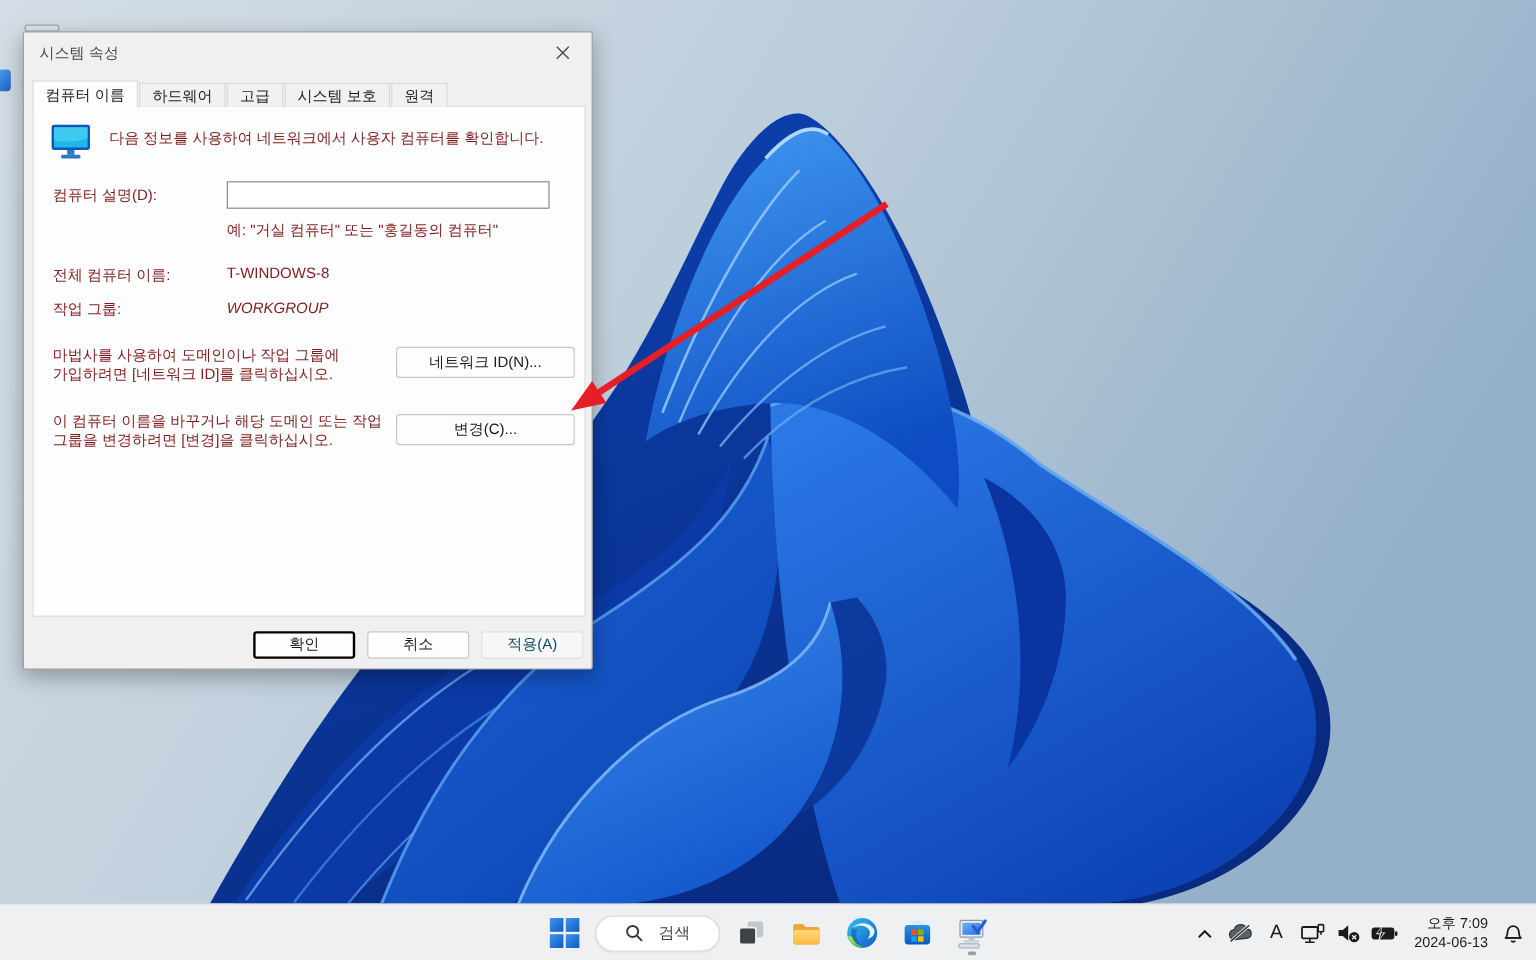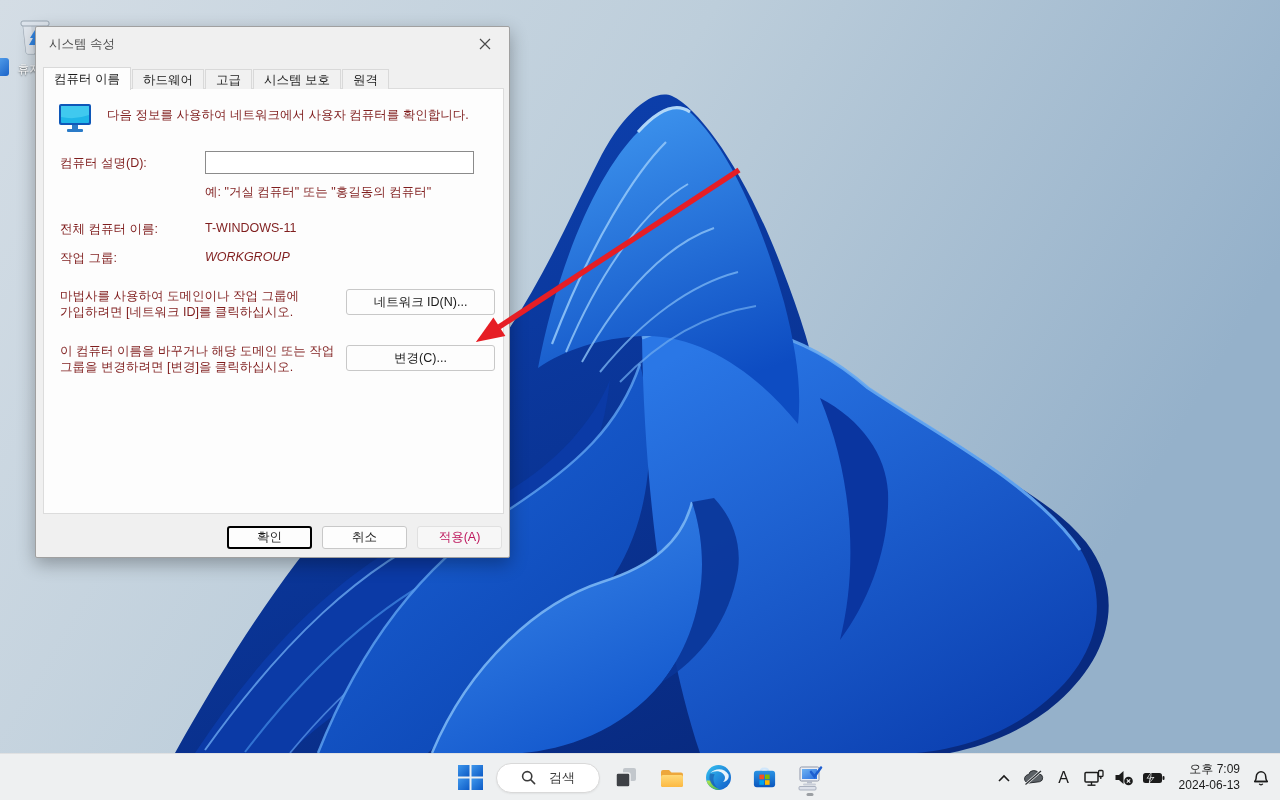--- a/index.html
+++ b/index.html
@@ -12,21 +12,21 @@
   .watermark { position:absolute; left:497px; top:384px; font-size:30px; font-weight:bold;
     letter-spacing:1px; color:rgba(232,239,248,0.55); white-space:nowrap; z-index:1; }
 
   
   .deskicon { position:absolute; left:12px; top:16px; width:46px; text-align:center; z-index:1; }
   .deskicon .lbl { margin-top:2px; font-size:11.5px; color:#fff; text-shadow:0 1px 2px rgba(0,0,0,.65); }
   .icon-fragment { position:absolute; left:0px; top:58px; width:9px; height:18px;
     background:linear-gradient(135deg,#4e9ae8,#1b63c8); border-radius:0 3px 3px 0; z-index:1; }
 
   
-  .dialog { position:absolute; left:35px; top:26px; width:475px; height:532px; background:#f0f0f0;
+  .dialog { position:absolute; left:19px; top:26px; width:475px; height:532px; background:#f0f0f0;
     border:1px solid #a0a0a0; border-radius:2px; box-shadow:0 6px 18px rgba(0,0,0,.3); z-index:5; }
   .titlebar { position:absolute; left:0; top:0; right:0; height:32px; }
   .titlebar .ttl { position:absolute; left:13px; top:9px; font-size:12.5px; color:#4a4a4a; }
   .closebtn { position:absolute; right:9px; top:5px; width:30px; height:24px; display:flex;
     align-items:center; justify-content:center; }
 
   .tabs { position:absolute; left:7px; top:39px; height:23px; display:flex; align-items:flex-end; z-index:3; }
   .tab { font-size:12.5px; color:#1a1a1a; padding:0 10px; height:20px; line-height:20px;
     border:1px solid #d9d9d9; border-bottom:none; background:#f1f1f1; margin-right:1px; }
   .tab.active { height:23px; line-height:22px; background:#fdfdfd; position:relative; top:1px;margin-top:47px; }
@@ -46,21 +46,21 @@
   .p2a { left:16px; top:254px; } .p2b { left:16px; top:270px; }
   .dlgbtn { position:absolute; width:149px; height:26px; background:#fdfdfd; border:1px solid #c8c8c8;
     border-radius:3px; font-size:12.5px; color:#1a1a1a; display:flex; align-items:center; justify-content:center; }
   .btn-netid { left:302px; top:200px; }
   .btn-change { left:302px; top:256px; }
 
   .footer { position:absolute; right:7px; bottom:8px; display:flex; gap:10px; }
   .fbtn { width:85px; height:23px; background:#fdfdfd; border:1px solid #c8c8c8; border-radius:3px;
     font-size:12.5px; color:#1a1a1a; display:flex; align-items:center; justify-content:center; }
   .fbtn.default { border:2px solid #000000; }
-  .fbtn.disabled { background:#f7f7f7; border-color:#e0e0e0; color:#be185d;text-align:right; }
+  .fbtn.disabled { background:#f7f7f7; border-color:#e0e0e0; color:#0c4a6e;text-align:right; }
 
   
   .arrow { position:absolute; left:0; top:0; z-index:9; pointer-events:none; }
 
   
   .taskbar { position:absolute; left:0; top:753px; width:1280px; height:47px; background:#eef0f1;
     border-top:1px solid rgba(0,0,0,.06); z-index:10; }
   .tb-center { position:absolute; left:50%; top:0; transform:translateX(-50%); height:47px;
     display:flex; align-items:center; gap:6px; }
   .tb-btn { width:40px; height:40px; display:flex; align-items:center; justify-content:center;
@@ -176,21 +176,21 @@
       <rect x="14" y="22" width="6" height="4" fill="#2a7bc8"></rect>
       <rect x="9" y="26" width="16" height="3" rx="1" fill="#2a7bc8"></rect>
     </svg>
     <div class="t intro">다음 정보를 사용하여 네트워크에서 사용자 컴퓨터를 확인합니다.</div>
 
     <div class="t lab-desc">컴퓨터 설명(D):</div>
     <input class="inp" type="text" value="" style="">
     <div class="t hint">예: "거실 컴퓨터" 또는 "홍길동의 컴퓨터"</div>
 
     <div class="t lab-full">전체 컴퓨터 이름:</div>
-    <div class="t val-full">T-WINDOWS-11</div>
+    <div class="t val-full">T-WINDOWS-8</div>
     <div class="t lab-wg">작업 그룹:</div>
     <div class="t val-wg">WORKGROUP</div>
 
     <div class="t p1a">마법사를 사용하여 도메인이나 작업 그룹에</div>
     <div class="t p1b">가입하려면 [네트워크 ID]를 클릭하십시오.</div>
     <button class="dlgbtn btn-netid">네트워크 ID(N)...</button>
 
     <div class="t p2a">이 컴퓨터 이름을 바꾸거나 해당 도메인 또는 작업</div>
     <div class="t p2b">그룹을 변경하려면 [변경]을 클릭하십시오.</div>
     <button class="dlgbtn btn-change">변경(C)...</button>

